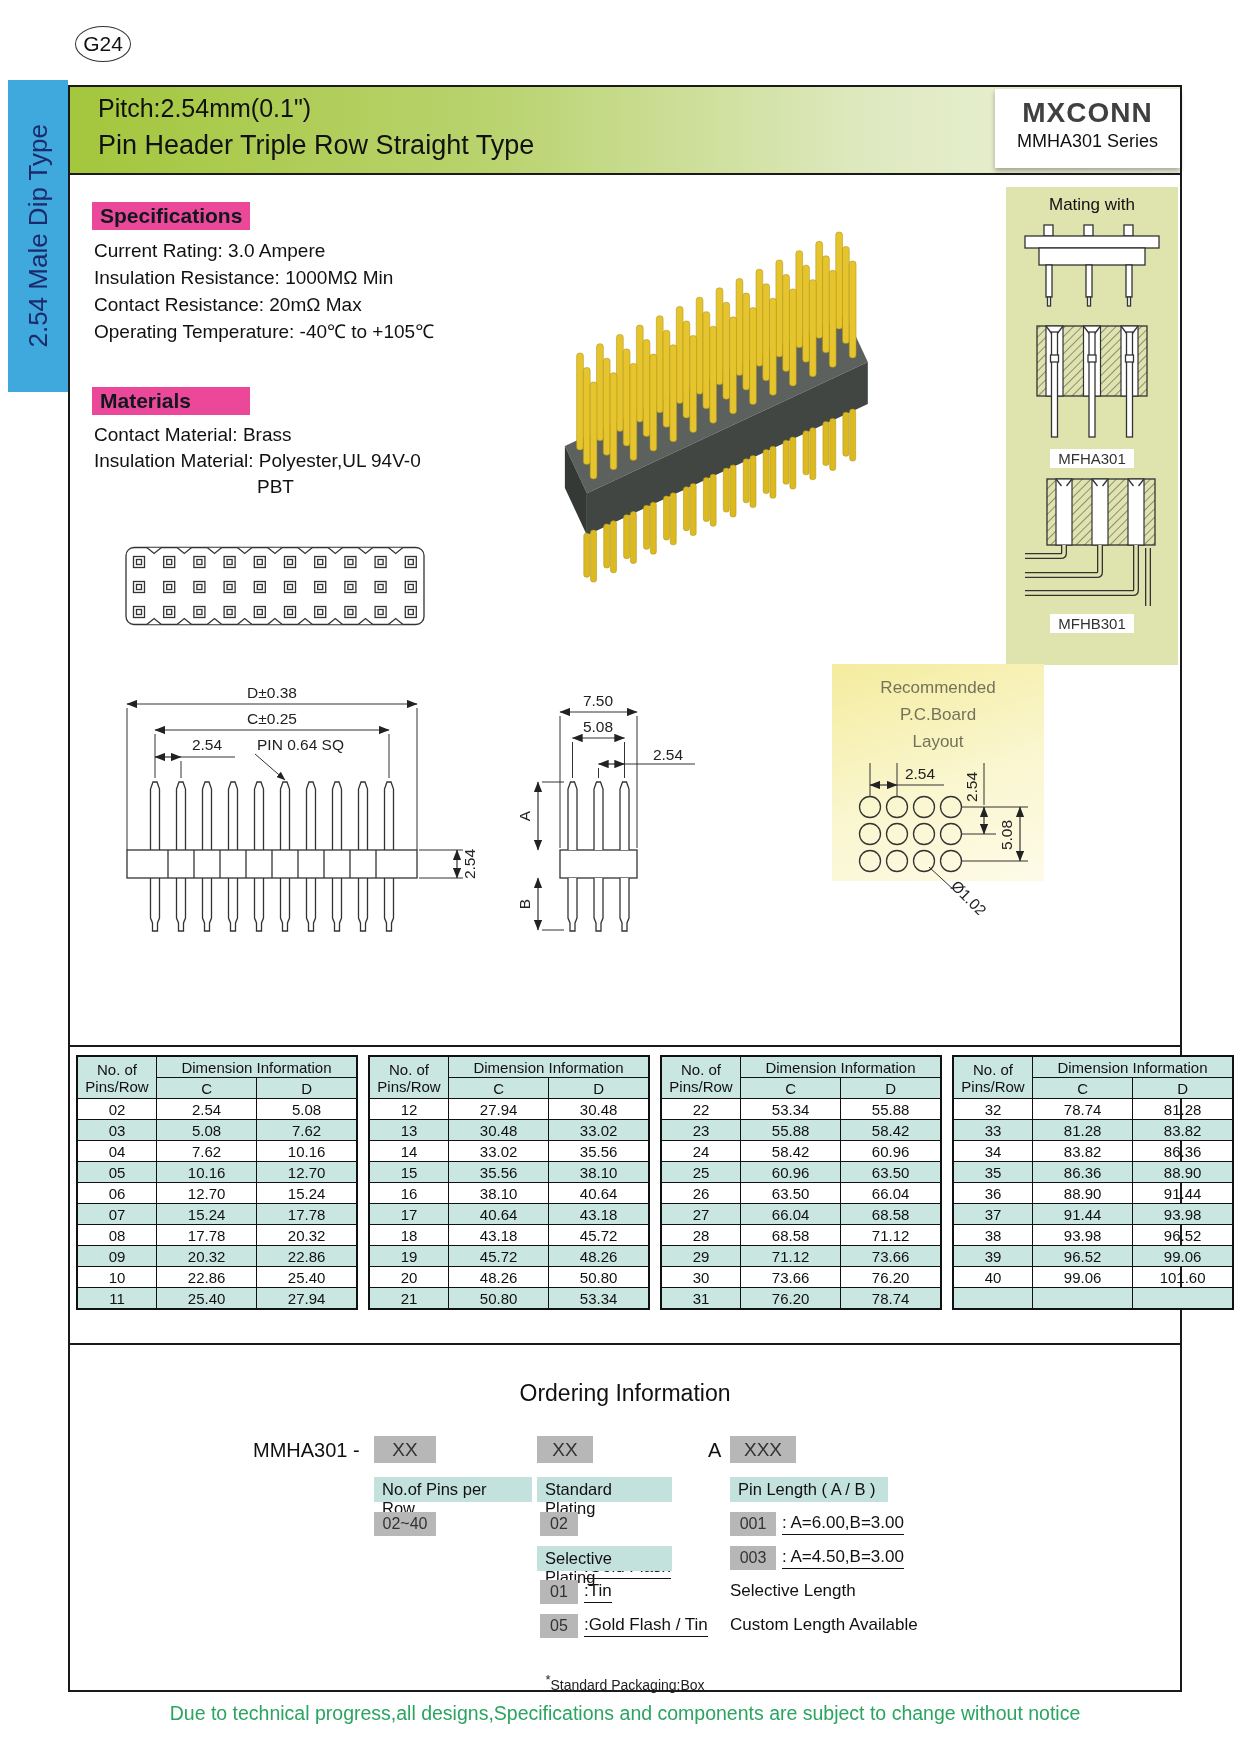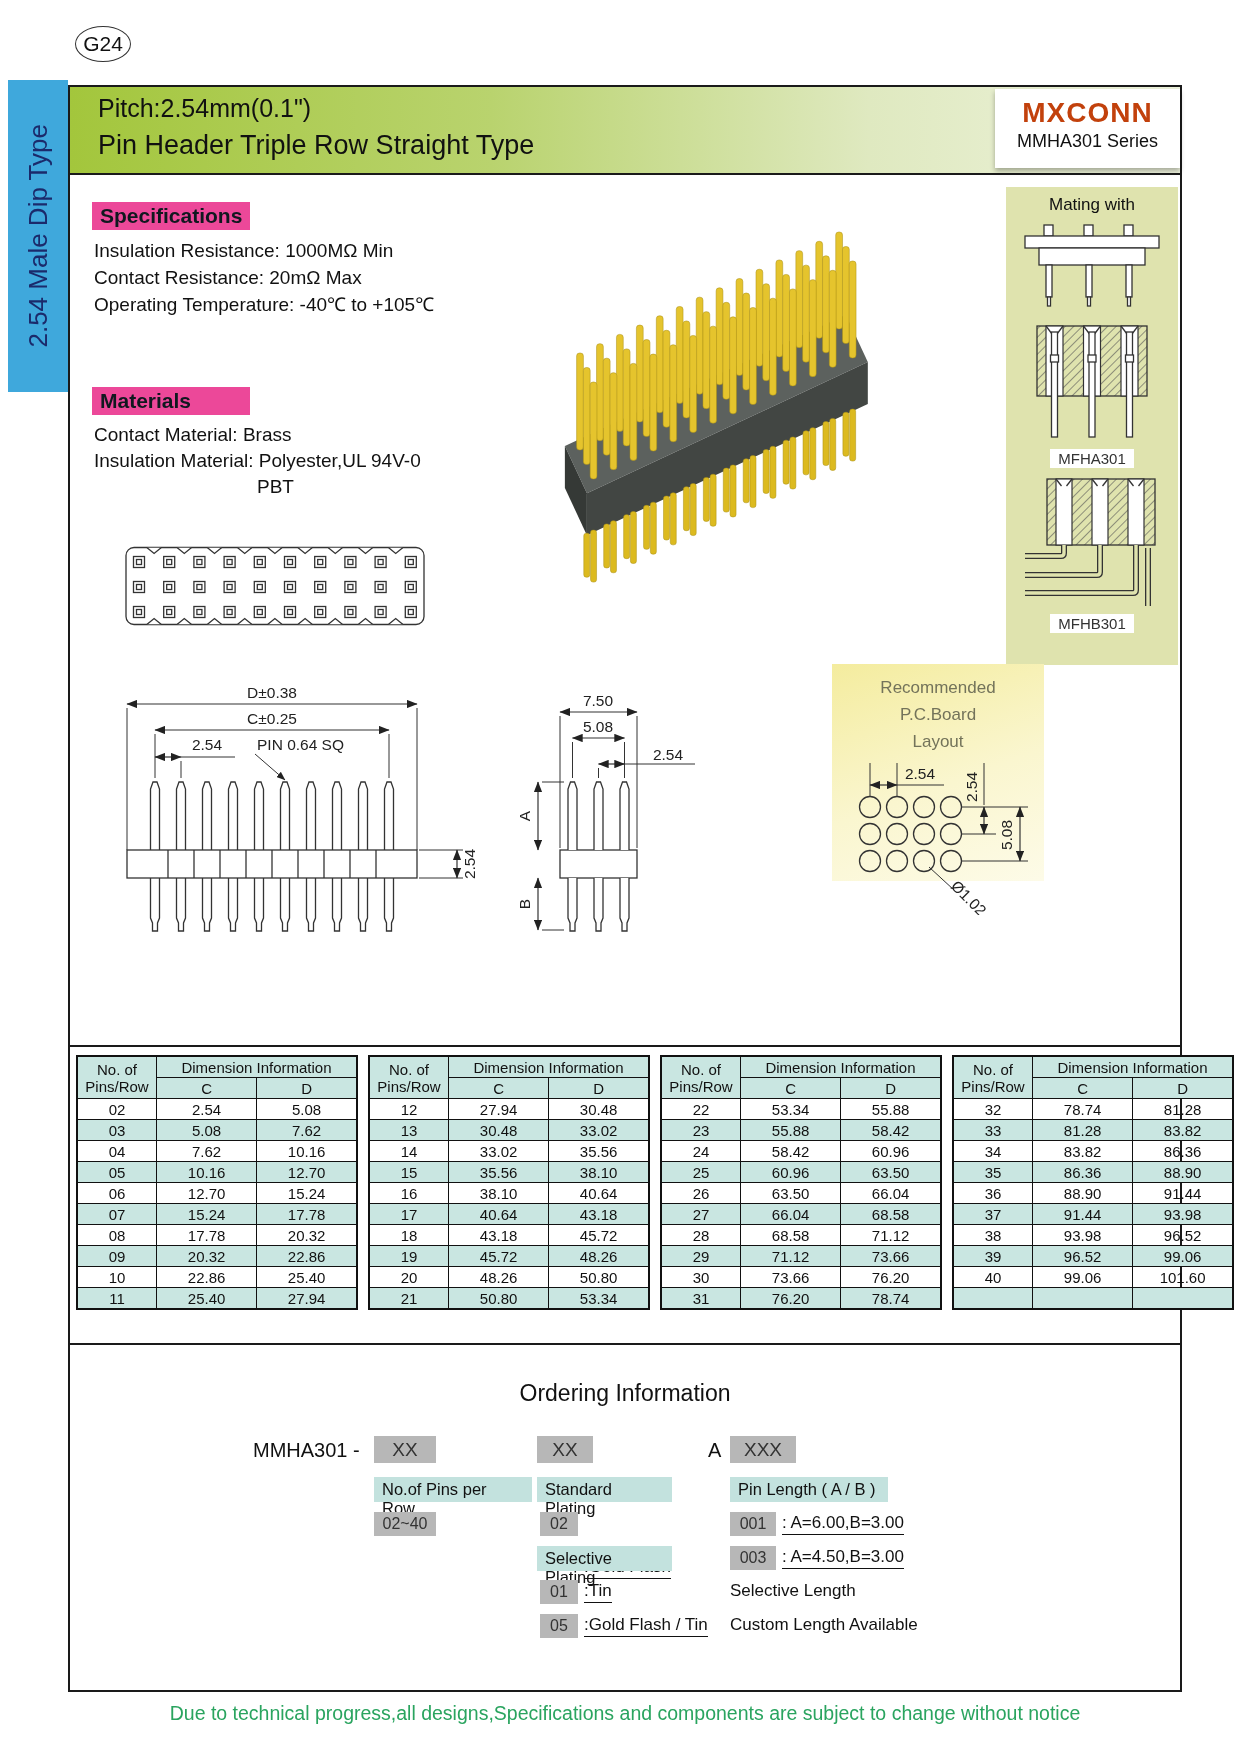--- a/index.html
+++ b/index.html
@@ -16,21 +16,21 @@
   
   .main-box{left:68px;top:85px;width:1114px;height:1607px;border:2px solid #1a1a1a;
             box-sizing:border-box;background:#fff;}
   
   .band{left:0;top:0;right:0;height:86px;border-bottom:2px solid #1a1a1a;
         background:linear-gradient(90deg,#a3c63c 0%,#b9d36e 38%,#dfe9c0 72%,#eef3dd 100%);}
   .band .l1{left:28px;top:7px;font-size:25px;}
   .band .l2{left:28px;top:43px;font-size:27px;}
   .logo-box{right:0;top:2px;width:185px;height:79px;background:#fff;text-align:center;
             box-shadow:0 3px 5px rgba(0,0,0,.3);}
-  .logo-box .brand{font-size:28px;font-weight:bold;color:#c2410c;margin-top:8px;letter-spacing:1px;}
+  .logo-box .brand{font-size:28px;font-weight:bold;color:#404040;margin-top:8px;letter-spacing:1px;}
   .logo-box .series{font-size:18px;color:#111;margin-top:2px;}
   
   .chip-head{width:150px;background:#ec4899;font-size:21px;font-weight:bold;color:#10181f;
              padding:2px 0 2px 8px;}
   .spec-items{font-size:19px;line-height:27px;}
   .mat-items{font-size:19px;line-height:26px;}
   .indent{padding-left:163px;}
   
   .mating{right:2px;top:100px;width:172px;height:478px;background:#dfe3ae;
           display:flex;flex-direction:column;align-items:center;}
@@ -104,20 +104,21 @@
       <div class="abs l1">Pitch:2.54mm(0.1")</div>
       <div class="abs l2">Pin Header Triple Row Straight Type</div>
       <div class="abs logo-box">
         <div class="brand">MXCONN</div>
         <div class="series">MMHA301 Series</div>
       </div>
     </div>
 
     <div class="abs chip-head" style="left:22px;top:115px;">Specifications</div>
     <div class="abs spec-items" style="left:24px;top:150px;">
+      <div>Current Rating: 3.0 Ampere</div>
       <div>Insulation Resistance: 1000MΩ Min</div>
       <div>Contact  Resistance: 20mΩ Max</div>
       <div>Operating Temperature: -40℃ to +105℃</div>
     </div>
 
     <div class="abs chip-head" style="left:22px;top:300px;">Materials</div>
     <div class="abs mat-items" style="left:24px;top:335px;">
       <div>Contact Material: Brass</div>
       <div>Insulation Material: Polyester,UL 94V-0</div>
       <div class="indent">PBT</div>
@@ -756,16 +757,19 @@
     <div class="abs chip-gray" style="left:470px;top:1527px;width:38px;height:24px;font-size:16px;">05</div>
     <div class="abs uline" style="left:514px;top:1528px;">:Gold Flash / Tin</div>
 
     <div class="abs chip-gray" style="left:660px;top:1425px;width:46px;height:24px;font-size:16px;">001</div>
     <div class="abs uline" style="left:712px;top:1426px;">: A=6.00,B=3.00</div>
     <div class="abs chip-gray" style="left:660px;top:1459px;width:46px;height:24px;font-size:16px;">003</div>
     <div class="abs uline" style="left:712px;top:1460px;">: A=4.50,B=3.00</div>
     <div class="abs plain17" style="left:660px;top:1494px;">Selective Length</div>
     <div class="abs plain17" style="left:660px;top:1528px;">Custom Length Available</div>
 
+    <div class="abs pack">
+      <sup>*</sup><span>Standard Packaging:Box</span>
+    </div>
   </div>
 
   <div class="abs footer">Due to technical progress,all designs,Specifications and components are subject to change without notice</div>
 </div>
 
 </body></html>

